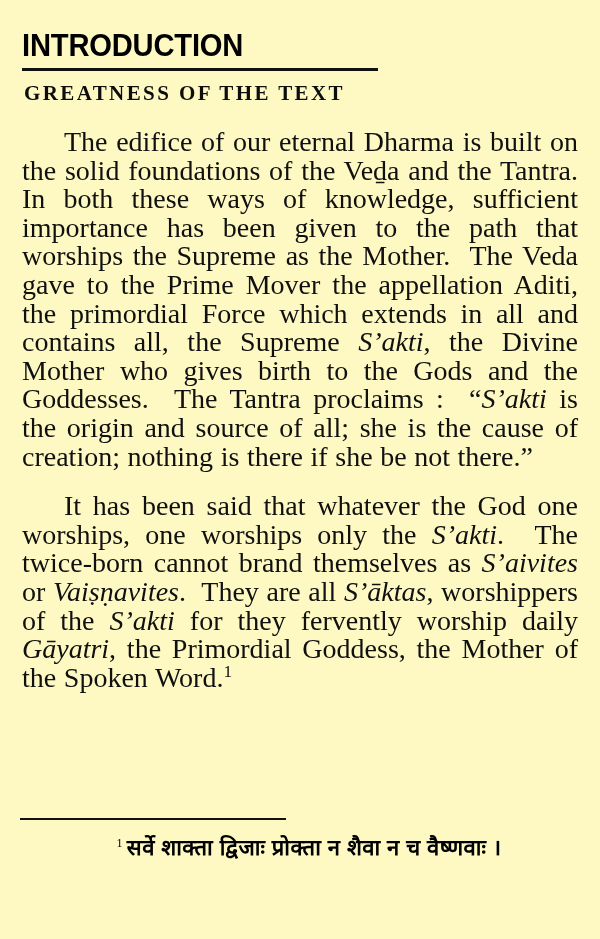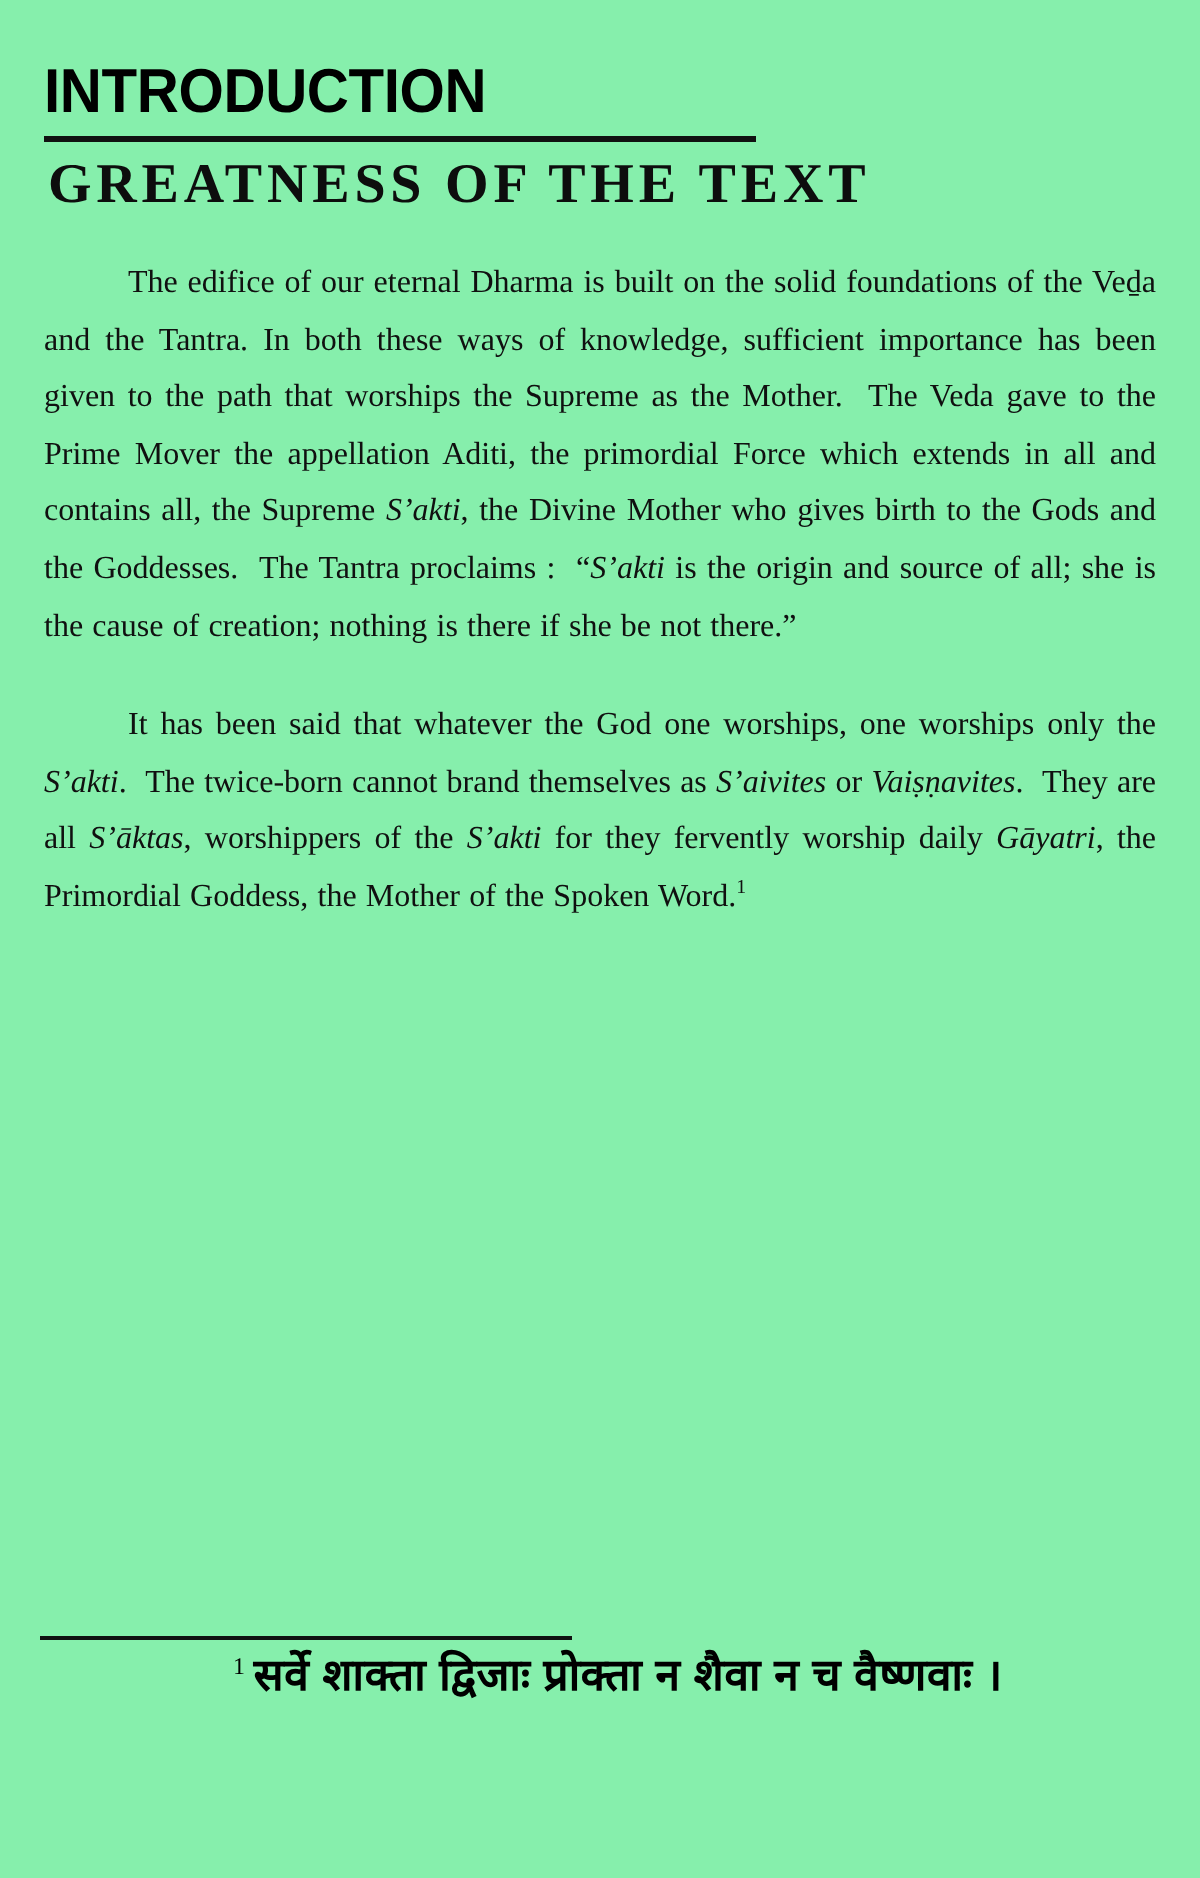--- a/index.html
+++ b/index.html
@@ -13,21 +13,21 @@
     position: relative;
     overflow: hidden;
     font-family: "Liberation Serif", "DejaVu Serif", serif;
     color: #0a0a0a;
     -webkit-font-smoothing: antialiased;
   }
 
   .page {
     position: absolute;
     inset: 0;
-    background: #86efac;
+    background: #fef9c3;
     text-decoration: underline;
   }
 
   
   .heading-block {
     position: absolute;
     left: 22px;
     top: 28px;
     width: 556px;
   }
@@ -47,39 +47,39 @@
 
   .heading-rule {
     width: 356px;
     height: 2.5px;
     background: #111;
     margin-top: 4px;
   }
 
   .sub-heading {
     font-family: "Liberation Serif", "DejaVu Serif", serif;
-    font-size: 28px;
+    font-size: 21px;
     line-height: 26px;
     letter-spacing: 2.4px;
     color: #0d0d0d;
     margin: 9px 0 0 2px;
     white-space: nowrap;
   }
 
   
   .body-block {
     position: absolute;
     left: 22px;
     top: 128px;
     width: 556px;
   }
 
   .para {
     margin: 0 0 21px 0;
-    font-size: 16px;
+    font-size: 28px;
     line-height: 28.6px;
     text-align: justify;
     text-justify: inter-word;
     text-indent: 42px;
     word-spacing: 0.6px;
     color: #101010;
   }
 
   .para:last-child {
     margin-bottom: 0;
@@ -103,21 +103,21 @@
     width: 560px;
   }
 
   .footnote-rule {
     width: 266px;
     height: 2px;
     background: #111;
   }
 
   .footnote-body {
-    margin-top: 3px;
+    margin-top: 13px;
     text-align: center;
   }
 
   .dev-line {
     font-family: "Liberation Sans", "DejaVu Sans", sans-serif;
     font-weight: bold;
     font-size: 22px;
     line-height: 30px;
     letter-spacing: 0.4px;
     color: #000;

